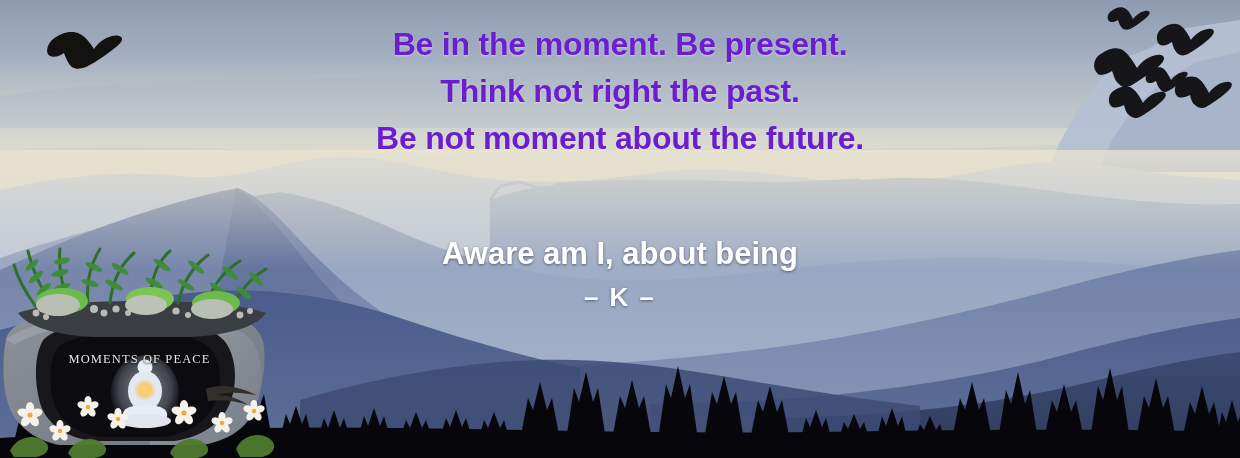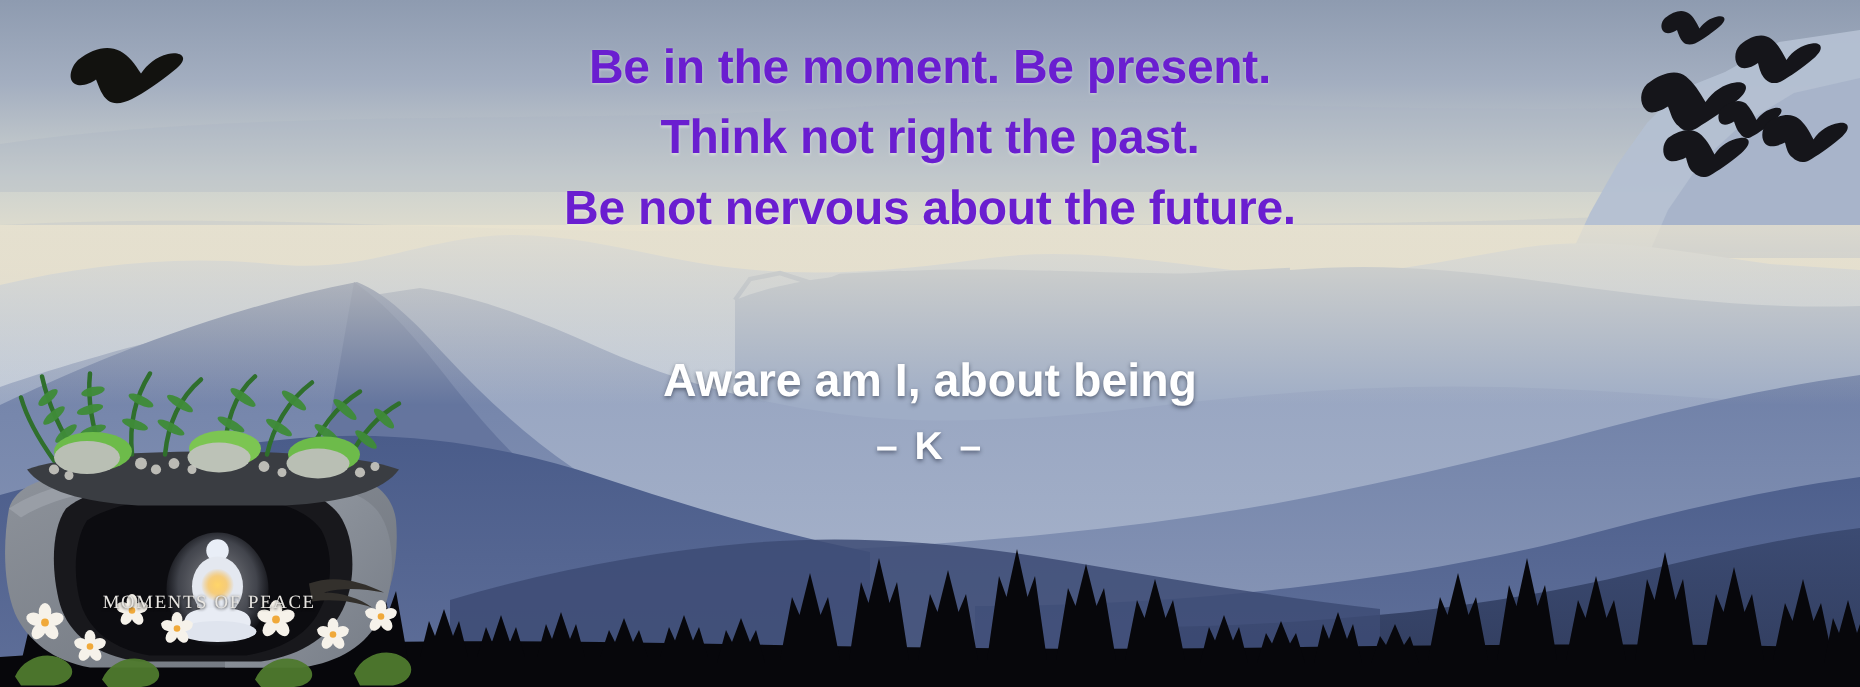--- a/index.html
+++ b/index.html
@@ -75,21 +75,20 @@
     width:165px;
     text-align:center;
     z-index:35;
     font-family:"Liberation Serif", serif;
     font-size:12.5px;
     letter-spacing:1.1px;
     color:#e8e6e2;
     text-shadow:0 1px 2px rgba(0,0,0,0.9);
     white-space:nowrap;
     pointer-events:none;
-    margin-top:42px;
   }
 </style>
 </head>
 <body>
 
 <div class="banner">
 
   <div class="layer">
     <svg viewBox="0 0 1240 458" preserveAspectRatio="none" xmlns="http://www.w3.org/2000/svg">
       <defs>
@@ -266,21 +265,21 @@
                  C1153,109 1145,114 1140,117 C1136,119 1132,118 1129,115
                  C1126,113 1125,109 1124,105 C1120,107 1114,109 1111,106
                  C1108,103 1108,96 1112,92 Z"></path>
       </g>
     </svg>
   </div>
 
   <div class="quote-top">
     <span class="ln">Be in the moment. Be present.</span>
     <span class="ln">Think not right the past.</span>
-    <span class="ln">Be not nervous about the future.</span>
+    <span class="ln">Be not moment about the future.</span>
   </div>
 
   <div class="quote-bottom">
     <span class="ln">Aware am I, about being</span>
     <span class="attrib">– K –</span>
   </div>
 
   <div class="logo">
     <svg viewBox="0 0 290 215" xmlns="http://www.w3.org/2000/svg">
       <defs>

